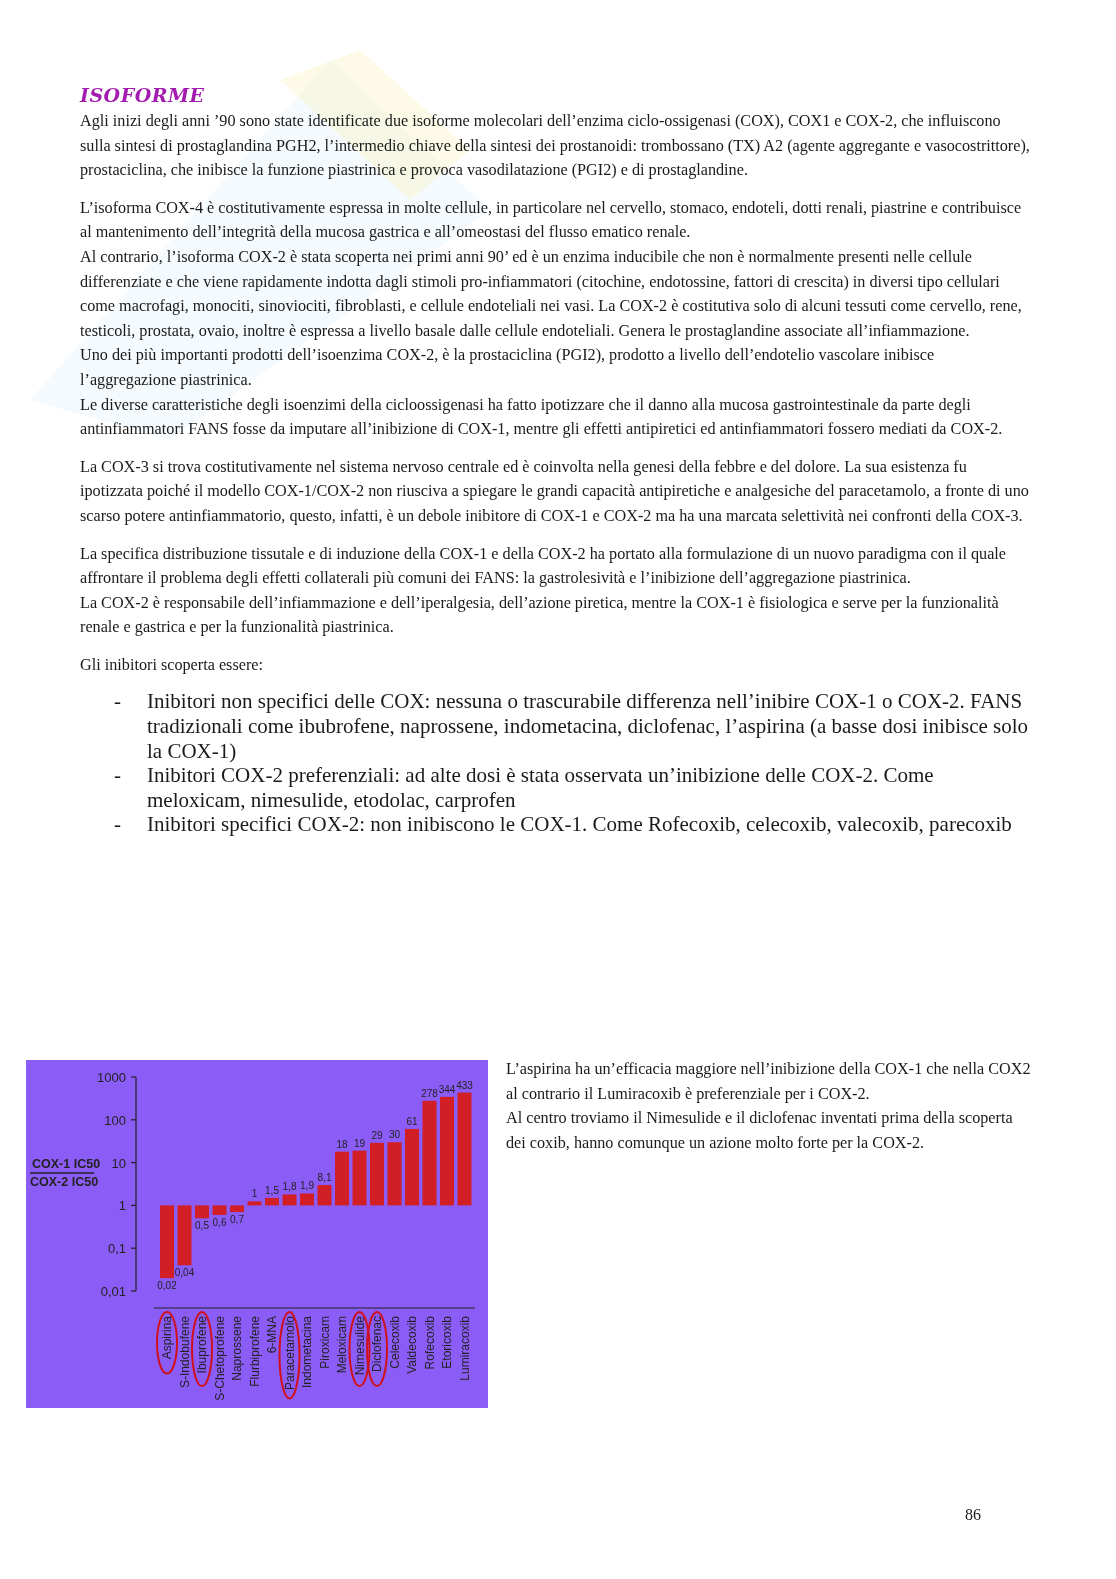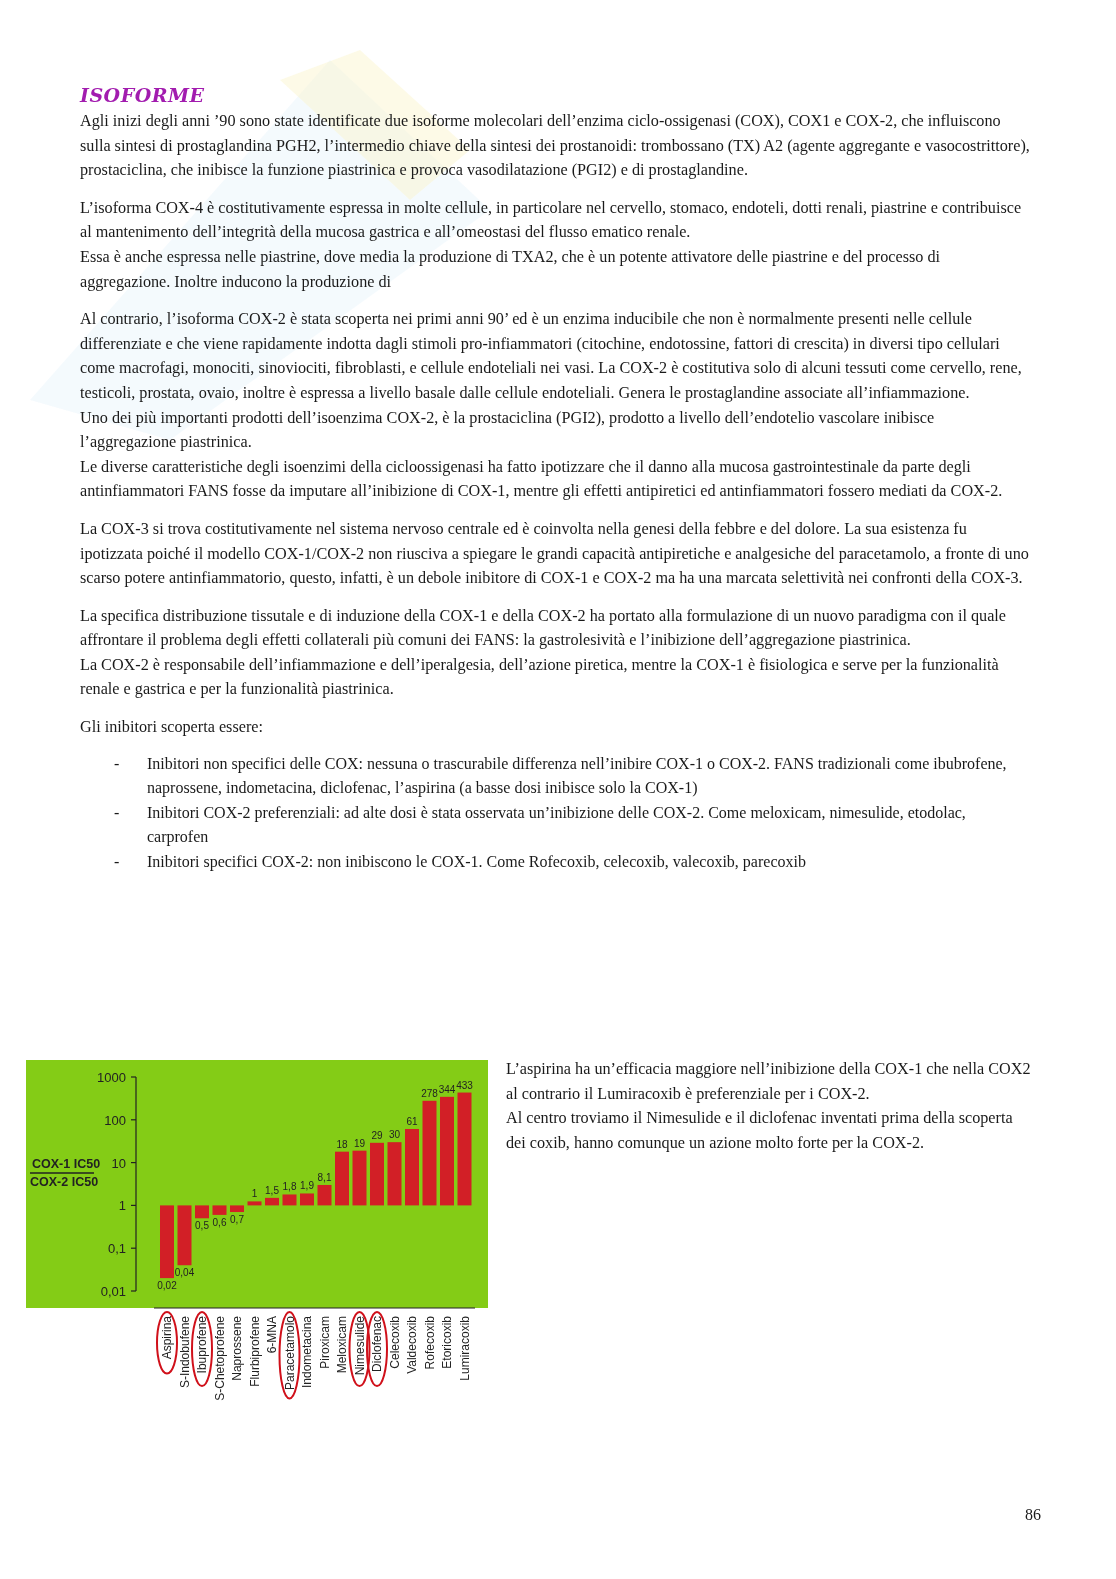--- a/index.html
+++ b/index.html
@@ -4,41 +4,40 @@
 <style>
   html, body { margin:0; padding:0; background:#ffffff; }
   body { width:1116px; height:1579px; position:relative; overflow:hidden;
          font-family:"Liberation Serif", serif; color:#1a1a1a; }
   .watermark { position:absolute; left:30px; top:40px; width:460px; height:400px; pointer-events:none; opacity:0.55; }
   .page { position:absolute; left:80px; top:84px; width:950px; }
   .title { font-family:"DejaVu Serif", serif; font-style:italic; font-size:19px; color:#a21caf; letter-spacing:0.5px; margin:0 0 3px 0; }
   p { margin:0 0 13px 0; font-size:16.2px; line-height:24.6px; }
   .noskip { margin-bottom:0; }
   ul.dash { list-style:none; margin:12px 0 0 0; padding:0 0 0 34px; }
-  ul.dash li { position:relative; padding-left:33px; font-size:16px; line-height:24.6px; }
+  ul.dash li { position:relative; padding-left:33px; font-size:21px; line-height:24.6px; }
   ul.dash li::before { content:"-"; position:absolute; left:0; top:0; }
   .figure-row { position:absolute; left:26px; top:1060px; width:1010px; height:350px; }
-  .chart { position:absolute; left:0; top:0; width:462px; height:248px; background:#84cc16; }
+  .chart { position:absolute; left:0; top:0; width:462px; height:348px; background:#8b5cf6; }
   .chart-text { position:absolute; left:480px; top:-3px; width:525px; font-size:16.2px; line-height:24.6px; }
-  .page-number { position:absolute; left:1025px; top:1506px; font-size:16px; }
+  .page-number { position:absolute; left:965px; top:1506px; font-size:16px; }
   svg text { font-family:"Liberation Sans", sans-serif; }
 </style>
 </head>
 <body>
 
 <svg class="watermark" viewBox="0 0 460 400">
   <polygon points="0,360 300,20 460,170 140,400" fill="#c9e4f5" opacity="0.35"></polygon>
   <polygon points="250,40 330,10 440,110 380,160" fill="#f6eaa0" opacity="0.45"></polygon>
 </svg>
 
 <div class="page">
   <h2 class="title">ISOFORME</h2>
   <p>Agli inizi degli anni ’90 sono state identificate due isoforme molecolari dell’enzima ciclo-ossigenasi (COX), COX1 e COX-2, che influiscono sulla sintesi di prostaglandina PGH2, l’intermedio chiave della sintesi dei prostanoidi: trombossano (TX) A2 (agente aggregante e vasocostrittore), prostaciclina, che inibisce la funzione piastrinica e provoca vasodilatazione (PGI2) e di prostaglandine.</p>
   <p class="noskip">L’isoforma COX-4 è costitutivamente espressa in molte cellule, in particolare nel cervello, stomaco, endoteli, dotti renali, piastrine e contribuisce al mantenimento dell’integrità della mucosa gastrica e all’omeostasi del flusso ematico renale.</p>
-  <p>Essa è anche espressa nelle piastrine, dove media la produzione di TXA2, che è un potente attivatore delle piastrine e del processo di aggregazione. Inoltre inducono la produzione di</p>
   <p class="noskip">Al contrario, l’isoforma COX-2 è stata scoperta nei primi anni 90’ ed è un enzima inducibile che non è normalmente presenti nelle cellule differenziate e che viene rapidamente indotta dagli stimoli pro-infiammatori (citochine, endotossine, fattori di crescita) in diversi tipo cellulari come macrofagi, monociti, sinoviociti, fibroblasti, e cellule endoteliali nei vasi. La COX-2 è costitutiva solo di alcuni tessuti come cervello, rene, testicoli, prostata, ovaio, inoltre è espressa a livello basale dalle cellule endoteliali. Genera le prostaglandine associate all’infiammazione.</p>
   <p class="noskip">Uno dei più importanti prodotti dell’isoenzima COX-2, è la prostaciclina (PGI2), prodotto a livello dell’endotelio vascolare inibisce l’aggregazione piastrinica.</p>
   <p>Le diverse caratteristiche degli isoenzimi della cicloossigenasi ha fatto ipotizzare che il danno alla mucosa gastrointestinale da parte degli antinfiammatori FANS fosse da imputare all’inibizione di COX-1, mentre gli effetti antipiretici ed antinfiammatori fossero mediati da COX-2.</p>
   <p>La COX-3 si trova costitutivamente nel sistema nervoso centrale ed è coinvolta nella genesi della febbre e del dolore. La sua esistenza fu ipotizzata poiché il modello COX-1/COX-2 non riusciva a spiegare le grandi capacità antipiretiche e analgesiche del paracetamolo, a fronte di uno scarso potere antinfiammatorio, questo, infatti, è un debole inibitore di COX-1 e COX-2 ma ha una marcata selettività nei confronti della COX-3.</p>
   <p class="noskip">La specifica distribuzione tissutale e di induzione della COX-1 e della COX-2 ha portato alla formulazione di un nuovo paradigma con il quale affrontare il problema degli effetti collaterali più comuni dei FANS: la gastrolesività e l’inibizione dell’aggregazione piastrinica.</p>
   <p>La COX-2 è responsabile dell’infiammazione e dell’iperalgesia, dell’azione piretica, mentre la COX-1 è fisiologica e serve per la funzionalità renale e gastrica e per la funzionalità piastrinica.</p>
   <p class="noskip">Gli inibitori scoperta essere:</p>
   <ul class="dash">
     <li>Inibitori non specifici delle COX: nessuna o trascurabile differenza nell’inibire COX-1 o COX-2. FANS tradizionali come ibubrofene, naprossene, indometacina, diclofenac, l’aspirina (a basse dosi inibisce solo la COX-1)</li>
     <li>Inibitori COX-2 preferenziali: ad alte dosi è stata osservata un’inibizione delle COX-2. Come meloxicam, nimesulide, etodolac, carprofen</li>

